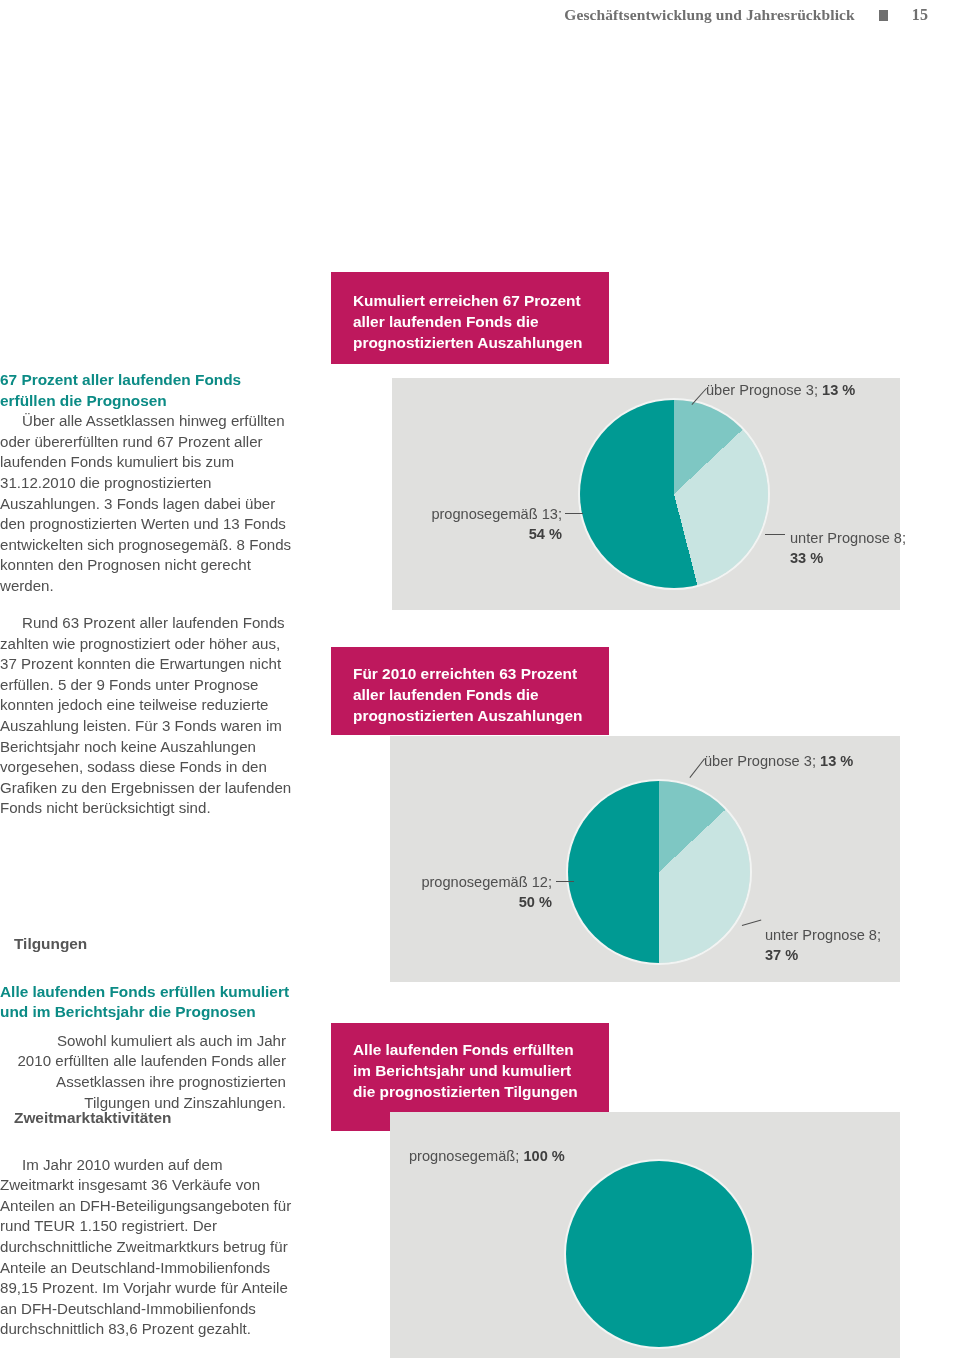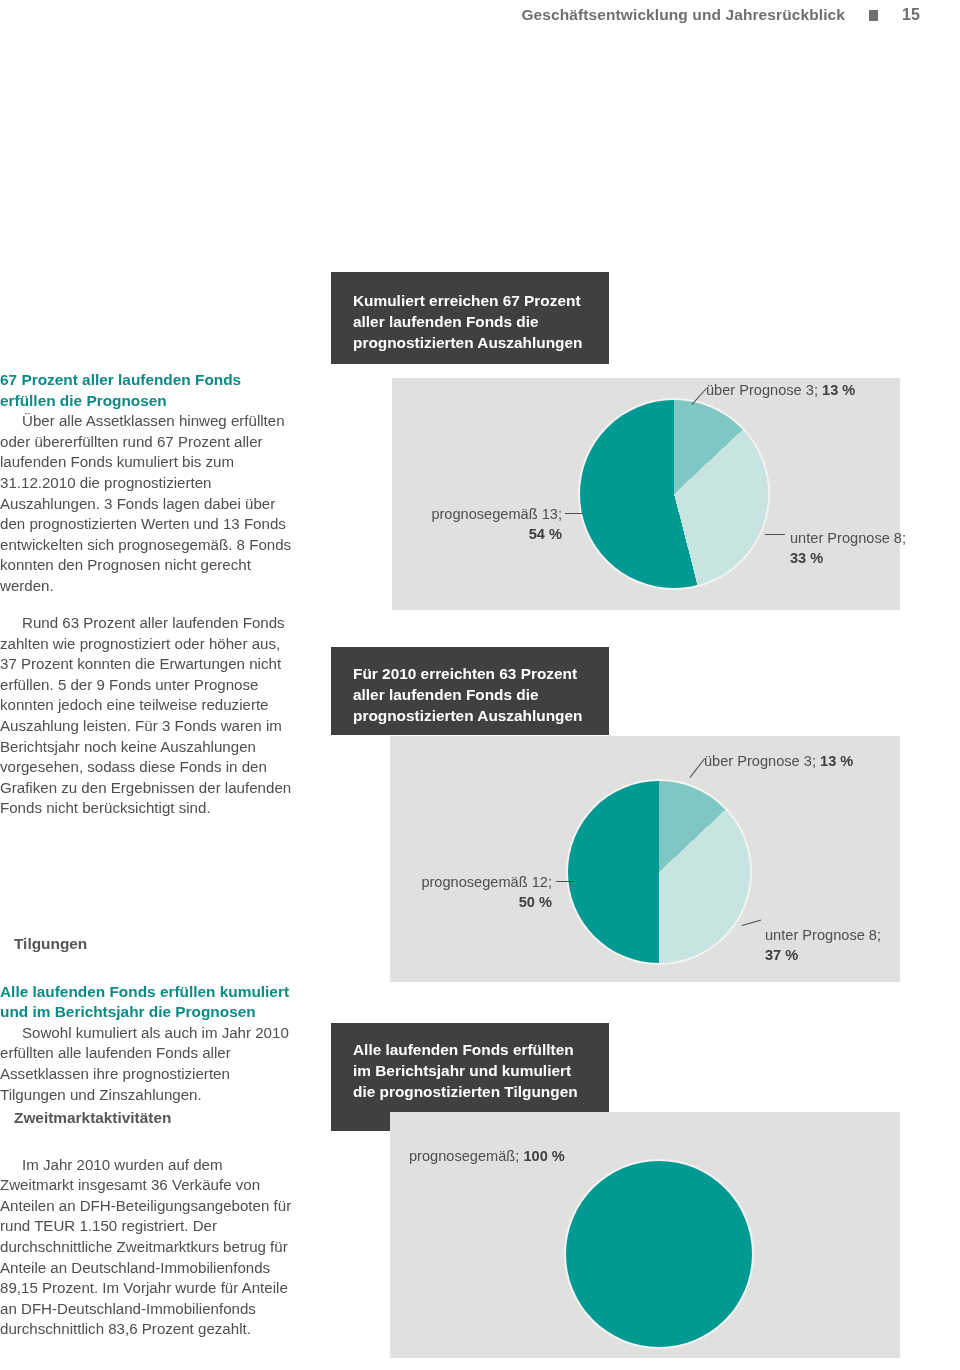--- a/index.html
+++ b/index.html
@@ -13,28 +13,29 @@
     position: relative;
     font-family: "Liberation Sans", sans-serif;
     color: #4a4a4a;
     overflow: hidden;
   }
 
   
   #page-header {
     position: absolute;
     top: 6px;
-    right: 40px;
+    right: 32px;
     display: flex;
     align-items: center;
     gap: 24px;
     font-size: 15.5px;
     font-weight: 600;
     color: #6f6f6f;
     letter-spacing: .1px;
+    font-family: Liberation Serif, serif;
   }
   #page-header .hdr-title { white-space: nowrap; }
   #page-header .hdr-marker {
     display: inline-block;
     width: 9px;
     height: 11px;
     background: #6f6f6f;
   }
   #page-header .hdr-pageno {
     font-size: 16px;
@@ -68,21 +69,21 @@
     font-size: 15.4px;
     line-height: 20.6px;
     font-weight: 700;
     color: #565656;
   }
 
   
   .chart-block { position: absolute; }
   .chart-caption {
     position: absolute;
-    background: #404040;
+    background: #be185d;
     color: #ffffff;
     font-size: 15.4px;
     font-weight: 700;
     line-height: 21px;
     box-sizing: border-box;
   }
   .chart-panel {
     position: absolute;
     background: #e0e0de;
   }
@@ -122,21 +123,21 @@
   <p class="para" style="margin:0;"><span class="indent"></span><span>Über alle Assetklassen hinweg erfüllten oder übererfüllten rund 67 Prozent aller laufenden Fonds kumuliert bis zum 31.12.2010 die prognostizierten Auszahlungen. 3 Fonds lagen dabei über den prognostizierten Werten und 13 Fonds entwickelten sich prognosegemäß. 8 Fonds konnten den Prognosen nicht gerecht werden.</span></p>
 </div>
 
 <div class="text-col" style="top:613px;">
   <p class="para" style="margin:0;"><span class="indent"></span><span>Rund 63 Prozent aller laufenden Fonds zahlten wie prognostiziert oder höher aus, 37 Prozent konnten die Erwartungen nicht erfüllen. 5 der 9 Fonds unter Prognose konnten jedoch eine teilweise reduzierte Auszahlung leisten. Für 3 Fonds waren im Berichtsjahr noch keine Auszahlungen vorgesehen, sodass diese Fonds in den Grafiken zu den Ergebnissen der laufenden Fonds nicht berücksichtigt sind.</span></p>
 </div>
 
 <div class="text-col" style="top:920px;">
   <h3 class="sub-gray">Tilgungen</h3>
   <h3 class="sub-teal" style="margin-top:27px;">Alle laufenden Fonds erfüllen kumuliert und im Berichtsjahr die Prognosen</h3>
-  <p class="para" style="margin:0;"><span class="indent"></span><span>Sowohl kumuliert als auch im Jahr 2010 erfüllten alle laufenden Fonds aller Assetklassen ihre prognostizierten Tilgungen und Zinszahlungen.</span></p>
+  <p class="para" style="margin:8px;text-align:right;"><span class="indent"></span><span>Sowohl kumuliert als auch im Jahr 2010 erfüllten alle laufenden Fonds aller Assetklassen ihre prognostizierten Tilgungen und Zinszahlungen.</span></p>
 </div>
 
 <div class="text-col" style="top:1094px;">
   <h3 class="sub-gray">Zweitmarktaktivitäten</h3>
   <p class="para" style="margin:26px 0 0 0;"><span class="indent"></span><span>Im Jahr 2010 wurden auf dem Zweitmarkt insgesamt 36 Verkäufe von Anteilen an DFH-Beteiligungsangeboten für rund TEUR 1.150 registriert. Der durchschnittliche Zweitmarktkurs betrug für Anteile an Deutschland-Immobilienfonds 89,15 Prozent. Im Vorjahr wurde für Anteile an DFH-Deutschland-Immobilienfonds durchschnittlich 83,6 Prozent gezahlt.</span></p>
 </div>
 
 <div class="chart-block">
   <div class="chart-caption" style="left:331px; top:272px; width:278px; height:92px; padding:18px 24px 0 22px;">Kumuliert erreichen 67 Prozent aller laufenden Fonds die prognostizierten Auszahlungen</div>
   <div class="chart-panel" style="left:392px; top:378px; width:508px; height:232px;"></div>

